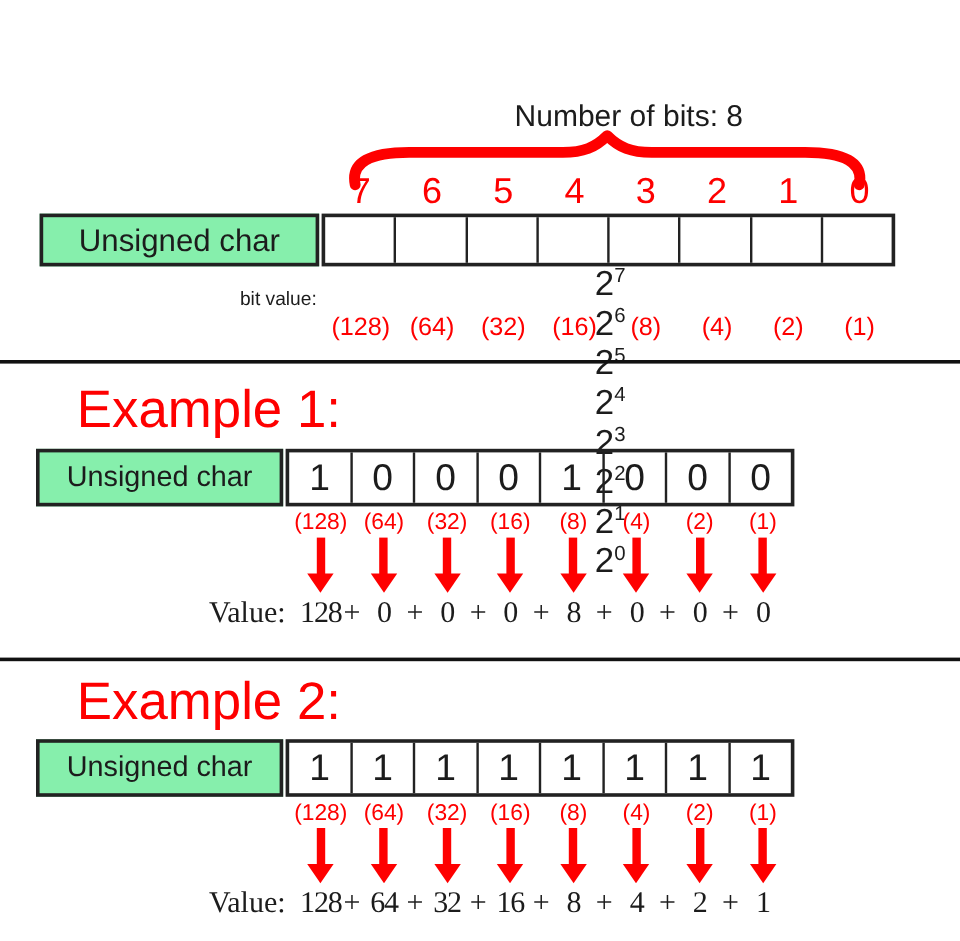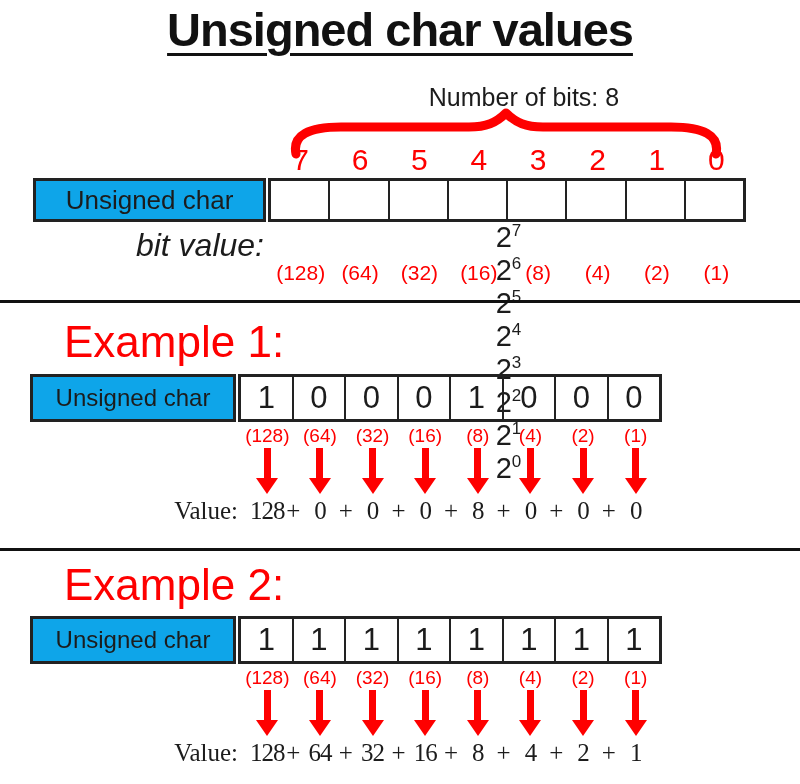--- a/index.html
+++ b/index.html
@@ -25,34 +25,34 @@
   .idx-row { left:271px; width:475px; top:143px; font-size:30px; color:var(--red); }
   .pow-row { left:271px; width:475px; top:221px; font-size:29px;flex-direction:column; }
   .pow sup { font-size:17px; vertical-align:super; line-height:0; }
   .wt-row { color:var(--red); }
   .wt-top { left:271px; width:475px; top:261px; font-size:21px; }
 
   
   .table { position:absolute; display:flex; }
   .tlabel {
     box-sizing:border-box; border:3px solid var(--border);
-    display:flex; align-items:center; justify-content:center; background:#0ea5e9;
+    display:flex; align-items:center; justify-content:center; background:#86efac;
   }
   .cells { box-sizing:border-box; border:3px solid var(--border); display:flex; margin-left:2px; }
   .cell { flex:1; border-left:2px solid var(--border); display:flex; align-items:center; justify-content:center; font-size:31px; }
   .cell:first-child { border-left:none; }
   .t-top { left:33px; top:178px; height:44px; }
   .t-top .tlabel { width:233px; font-size:26px; }
   .t-top .cells { width:478px; }
   .t-ex .tlabel { width:206px; font-size:24px; }
   .t-ex .cells { width:424px; }
   .t-ex { left:30px; height:48px; }
   .t-ex1 { top:374px; }
   .t-ex2 { top:616px; }
-  .bitvalue-label { position:absolute; right:536px; top:227px; font-size:32px; white-space:nowrap;font-style:italic; }
+  .bitvalue-label { position:absolute; right:536px; top:241px; font-size:16px; white-space:nowrap; }
 
   .w-ex { left:241px; width:421px; font-size:19px; }
   .w-ex1 { top:425px; }
   .w-ex2 { top:667px; }
 
   
   .divider { position:absolute; left:0; width:800px; height:3px; background:#111; }
   .d1 { top:300px; } .d2 { top:548px; }
 
   
@@ -79,21 +79,20 @@
   .pluses { position:absolute; left:267px; width:368px; display:flex; }
   .pluses span { flex:1; text-align:center; }
   .result { position:absolute; left:650px; white-space:nowrap; }
   .result .res { margin-left:9px; }
 </style>
 </head>
 <body>
 
 <div class="canvas">
 
-  <h1 class="title">Unsigned char values</h1>
 
   <div class="bits-label">Number of bits: 8</div>
   <svg class="brace" width="440" height="56" viewBox="0 0 440 56">
     <path d="M 13 48 C 9 29, 26 21, 58 21 L 186 21 C 203 21, 213 17, 223 7 C 233 17, 243 21, 260 21 L 388 21 C 420 21, 437 29, 433 48"></path>
   </svg>
 
   <div class="row idx-row">
       <span class="idx">7</span>
       <span class="idx">6</span>
       <span class="idx">5</span>

